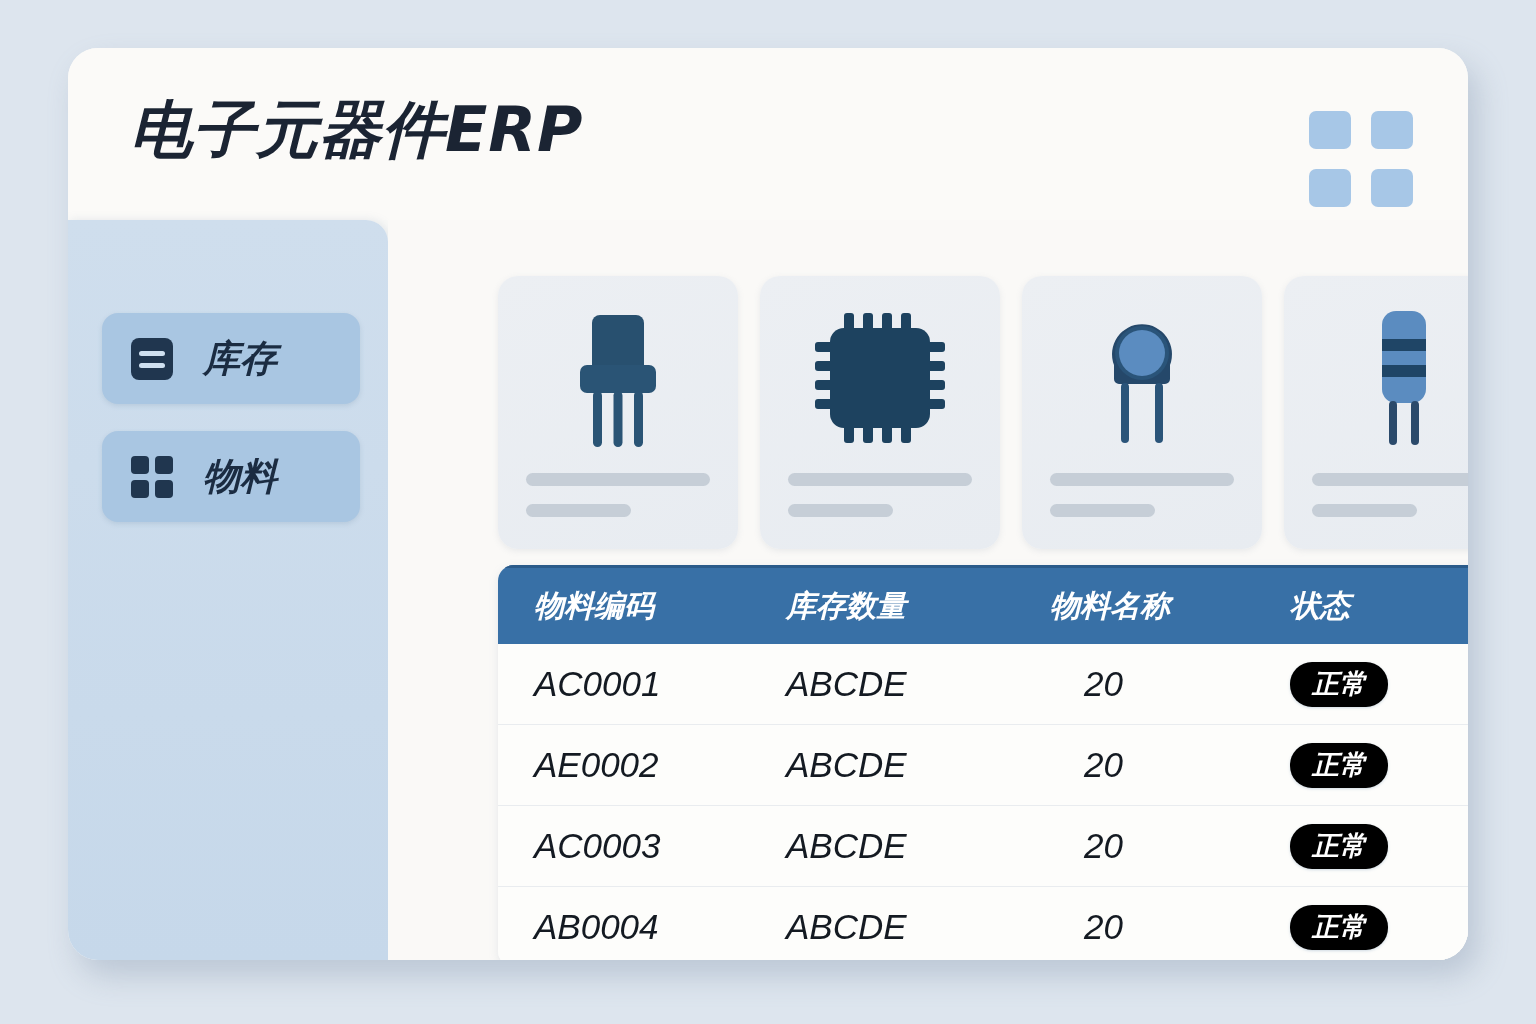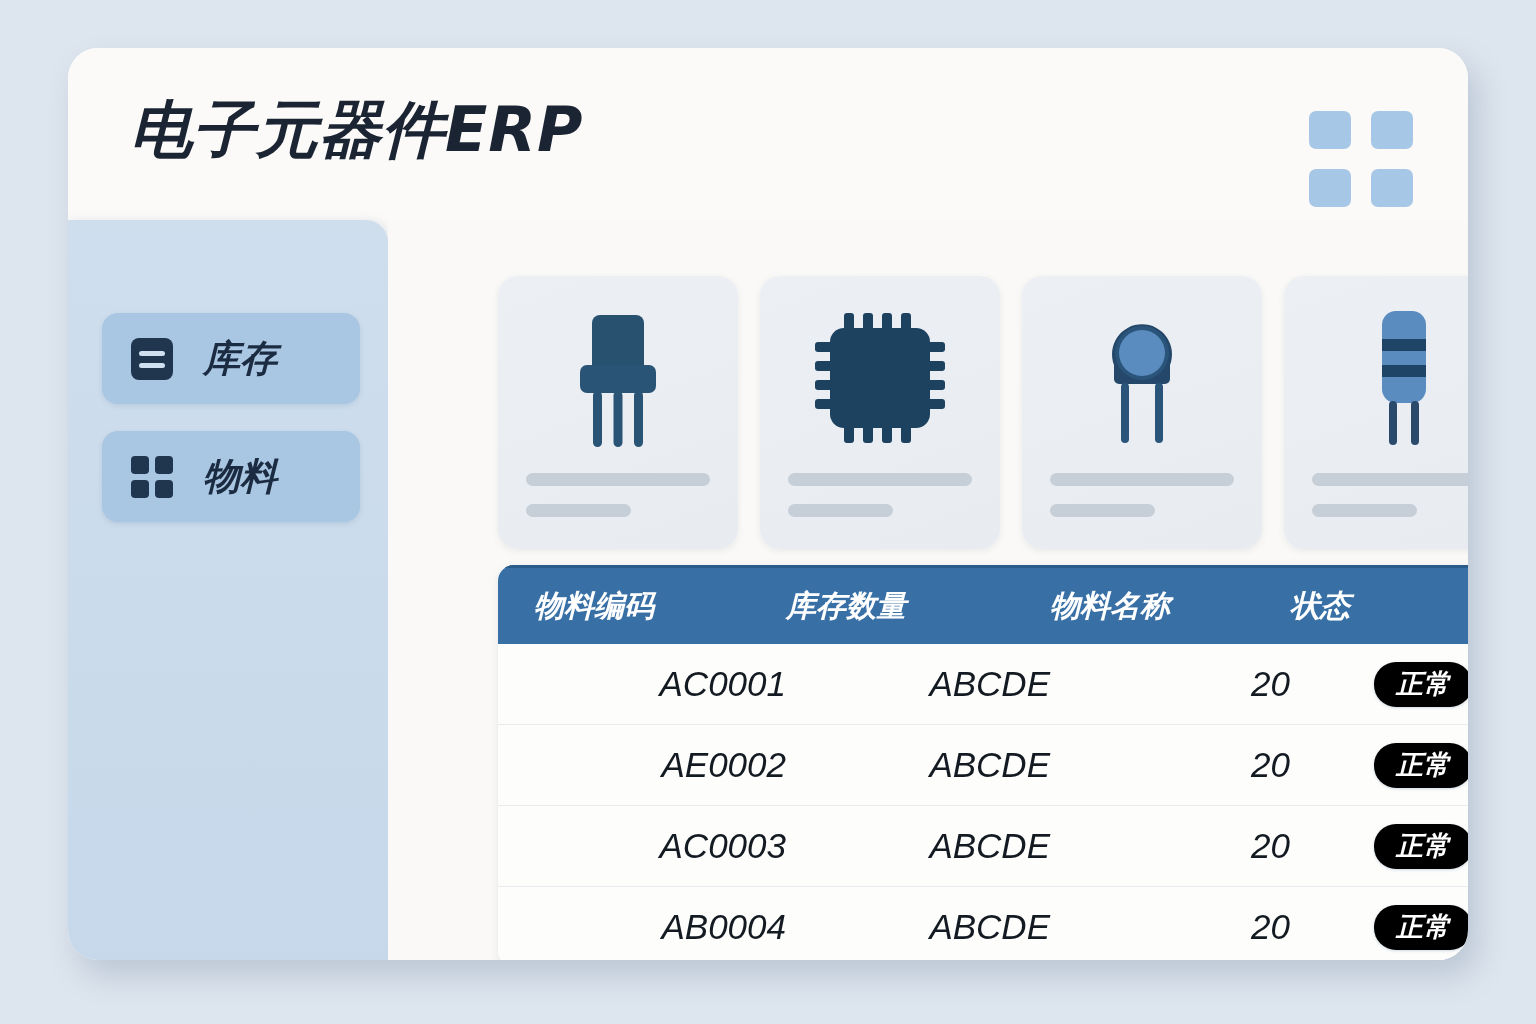--- a/index.html
+++ b/index.html
@@ -232,21 +232,20 @@
   .col-qty    { width: 240px; box-sizing: border-box; }
   .col-status { width: 182px; box-sizing: border-box; }
 
   .table-row {
     display: flex;
     align-items: center;
     height: 80px;
     border-bottom: 1px solid #e9ecef;
     background: #fdfdfb;
     cursor: pointer;
-    text-align: right;
   }
   .table-row:last-child { border-bottom: none; }
   .table-row .td {
     font-size: 35px;
     color: #141a22;
     font-family: "Liberation Sans", "DejaVu Sans", sans-serif;
     white-space: nowrap;
   }
   .td.col-qty { padding-left: 34px; }
   .badge {

